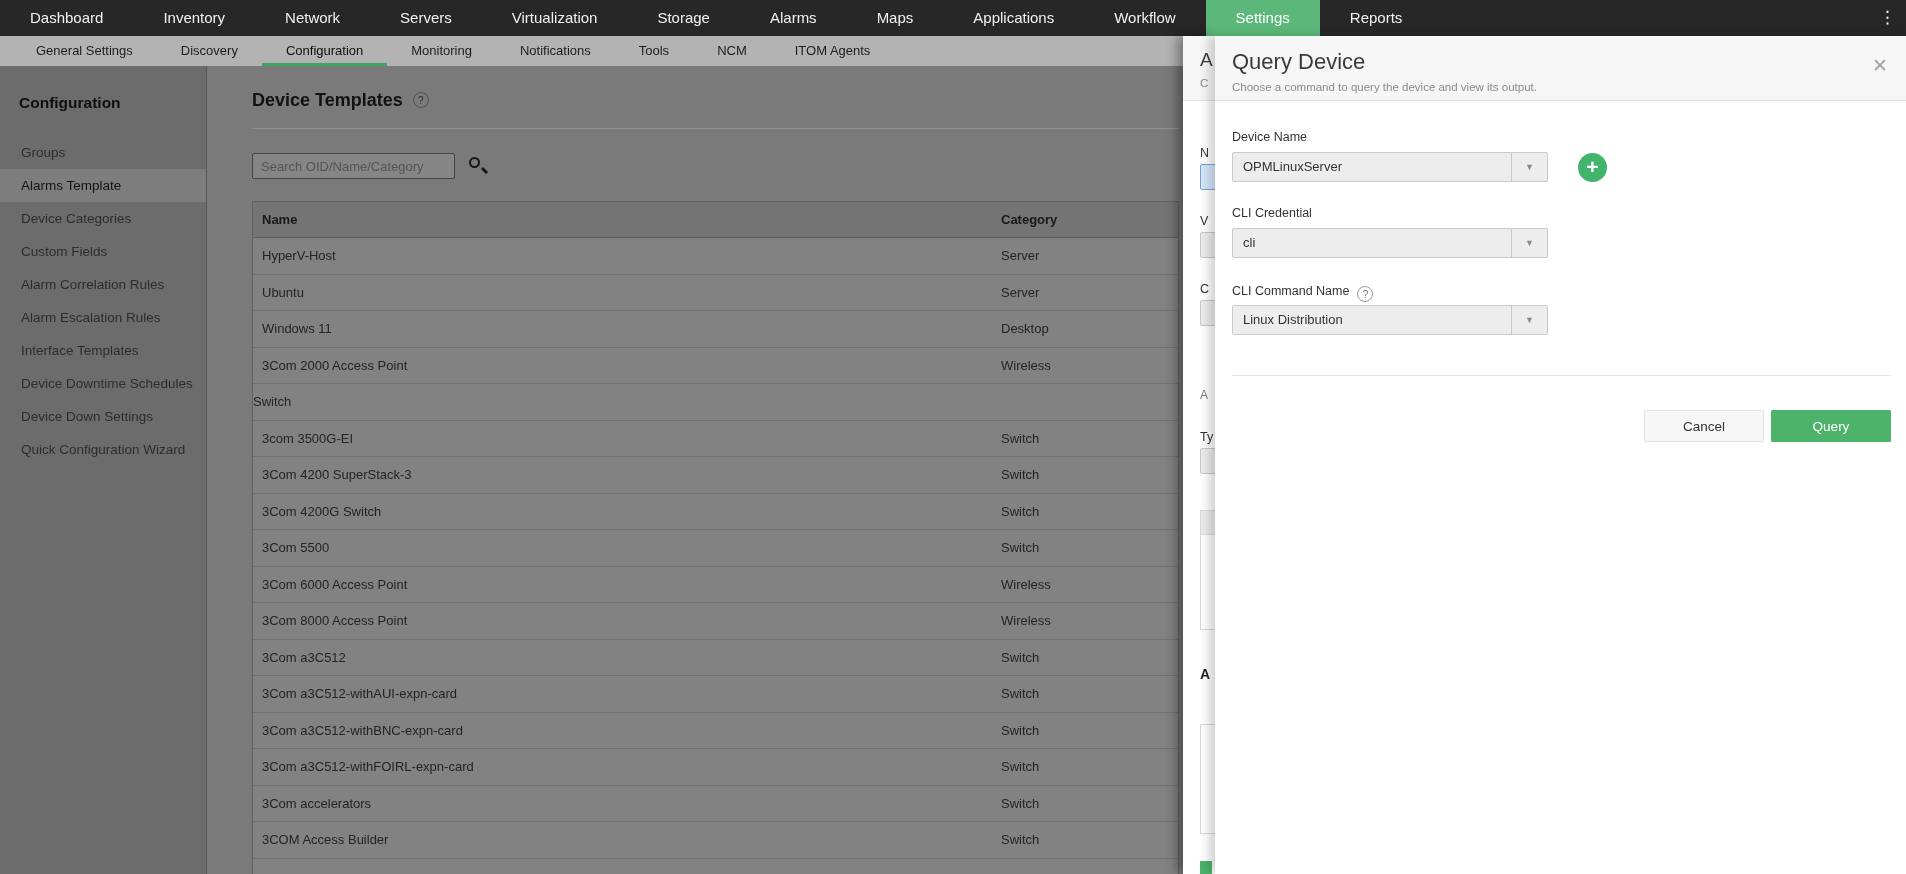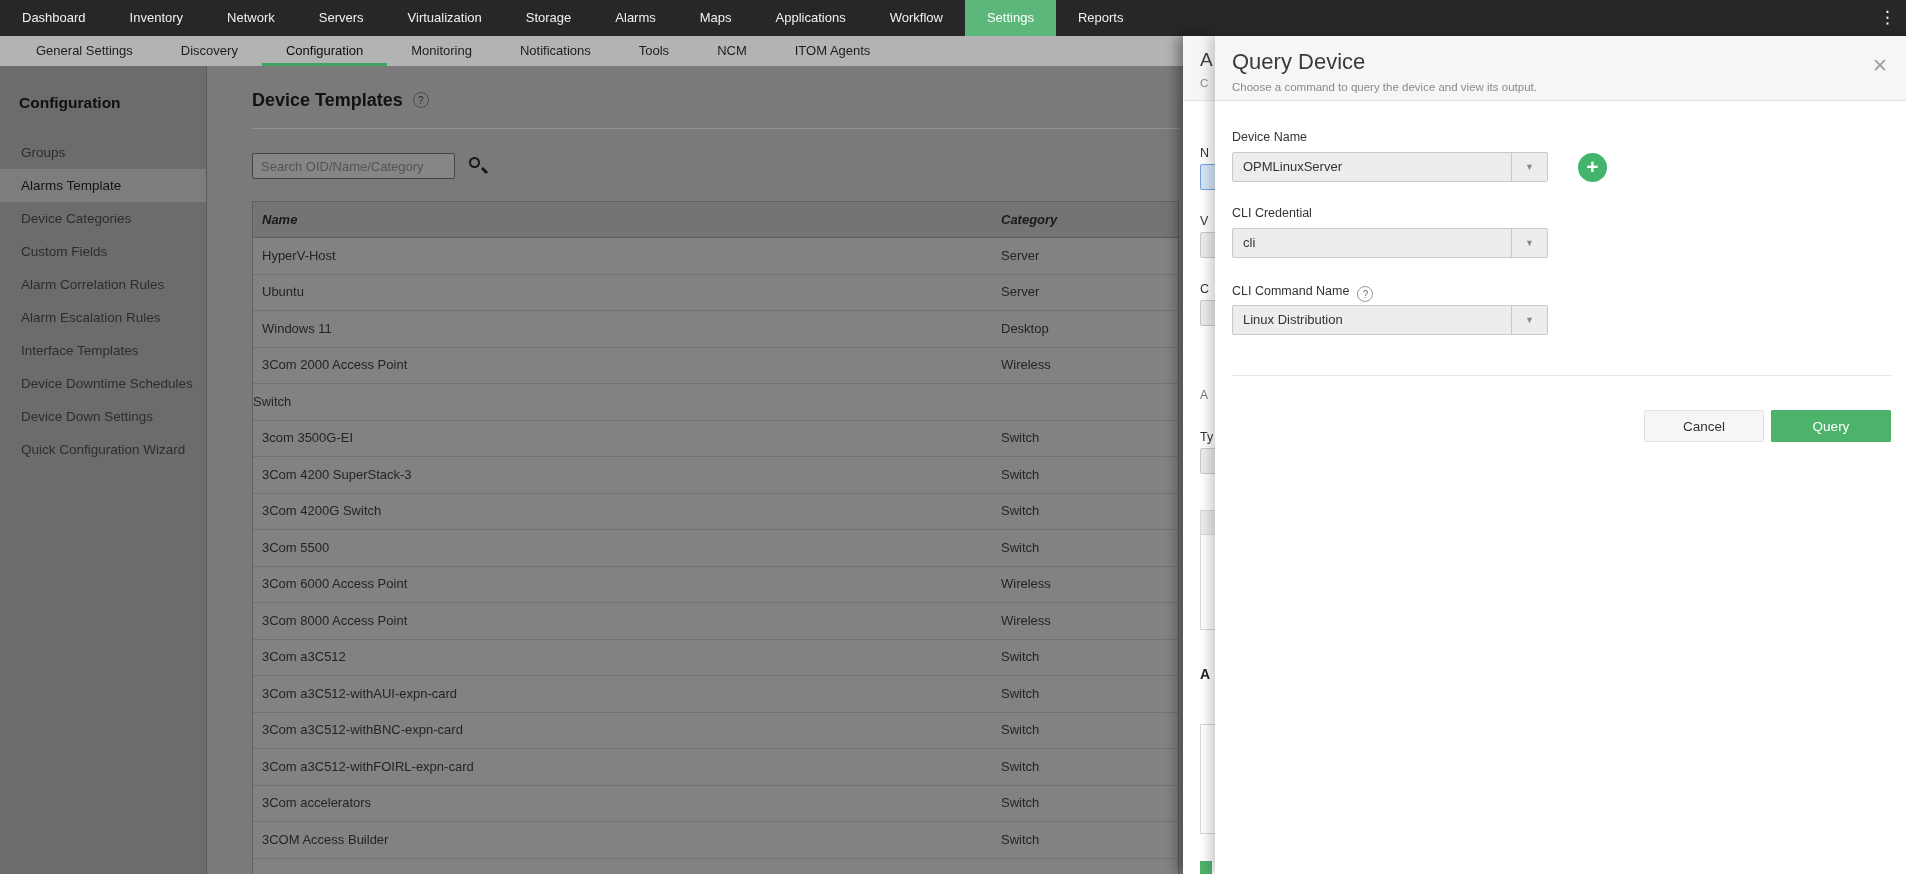--- a/index.html
+++ b/index.html
@@ -1,21 +1,21 @@
 <!DOCTYPE html>
 <html><head>
 <meta charset="utf-8">
 <style>
   html,body{margin:0;padding:0;background:#ffffff;}
   *{box-sizing:border-box;font-family:"Liberation Sans",sans-serif;}
   #app{position:relative;width:1906px;height:874px;overflow:hidden;background:#fff;}
 
   
   .topbar{position:absolute;left:0;top:0;width:1906px;height:36px;background:#272727;display:flex;align-items:stretch;}
-  .tn-item{color:#f1f1f1;font-size:13px;line-height:36px;padding:0 22px;cursor:pointer;white-space:nowrap;}
+  .tn-item{color:#f1f1f1;font-size:15px;line-height:36px;padding:0 30px;cursor:pointer;white-space:nowrap;}
   .tn-item.active{background:#5cb87a;color:#fff;}
   .tn-spacer{flex:1;}
   .kebab{color:#fff;font-size:17px;line-height:36px;padding:0 10px;cursor:pointer;}
 
   
   .subnav{position:absolute;left:0;top:36px;width:1183px;height:30px;background:#b3b3b3;display:flex;padding-left:12px;}
   .sn-item{position:relative;color:#1d1d1d;font-size:13px;line-height:30px;padding:0 24px;cursor:pointer;white-space:nowrap;}
   .sn-item.active{color:#0e0e0e;}
   .sn-item.active::after{content:"";position:absolute;left:0;right:0;bottom:0;height:3px;background:#3da562;}
 
@@ -35,23 +35,23 @@
   .content-divider{margin-top:18px;border-top:1px solid #929292;height:0;}
   .search-row{margin-top:24px;display:flex;align-items:center;gap:13px;height:26px;}
   .search-input{width:203px;height:26px;background:#868686;border:1px solid #454545;border-radius:2px;
     font-size:13px;color:#2a2a2a;padding:0 8px;outline:none;}
   .search-input::placeholder{color:#545454;opacity:1;}
   .search-icon{width:20px;height:22px;position:relative;cursor:pointer;flex:none;}
   .search-icon i{position:absolute;left:1px;top:2px;width:11px;height:11px;border:2.6px solid #161616;border-radius:50%;}
   .search-icon b{position:absolute;left:13px;top:14px;width:7px;height:0;border-top:3px solid #161616;transform:rotate(45deg);}
 
   .table{margin-top:22px;border:1px solid #606060;}
-  .t-head{display:flex;background:#747474;border-bottom:1px solid #5c5c5c;height:36px;font-style:italic;}
+  .t-head{display:flex;background:#747474;border-bottom:1px solid #5c5c5c;height:36px;}
   .t-head span{font-size:13px;font-weight:bold;color:#191919;line-height:36px;}
-  .t-row{display:flex;background:#828282;border-bottom:1px solid #727272;height:36.5px;cursor:pointer;align-items:center;}
+  .t-row{display:flex;background:#828282;border-bottom:1px solid #727272;height:36.5px;cursor:pointer;}
   .t-row span{font-size:13px;color:#242424;line-height:36.5px;white-space:nowrap;}
   .c-name{width:748px;padding-left:9px;flex:none;}
   .c-cat{flex:1;}
 
   
   .sliver{position:absolute;left:1183px;top:36px;width:32px;height:838px;background:#fff;overflow:hidden;
     box-shadow:-6px 0 12px rgba(0,0,0,0.35);}
   .sliver .p-header{height:65px;background:#f6f6f6;border-bottom:1px solid #e2e2e2;padding:13px 0 0 17px;}
   .sliver .p-title{font-size:19px;color:#3c3c3c;white-space:nowrap;}
   .sliver .p-sub{font-size:11.5px;color:#8a8a8a;margin-top:6px;white-space:nowrap;}

